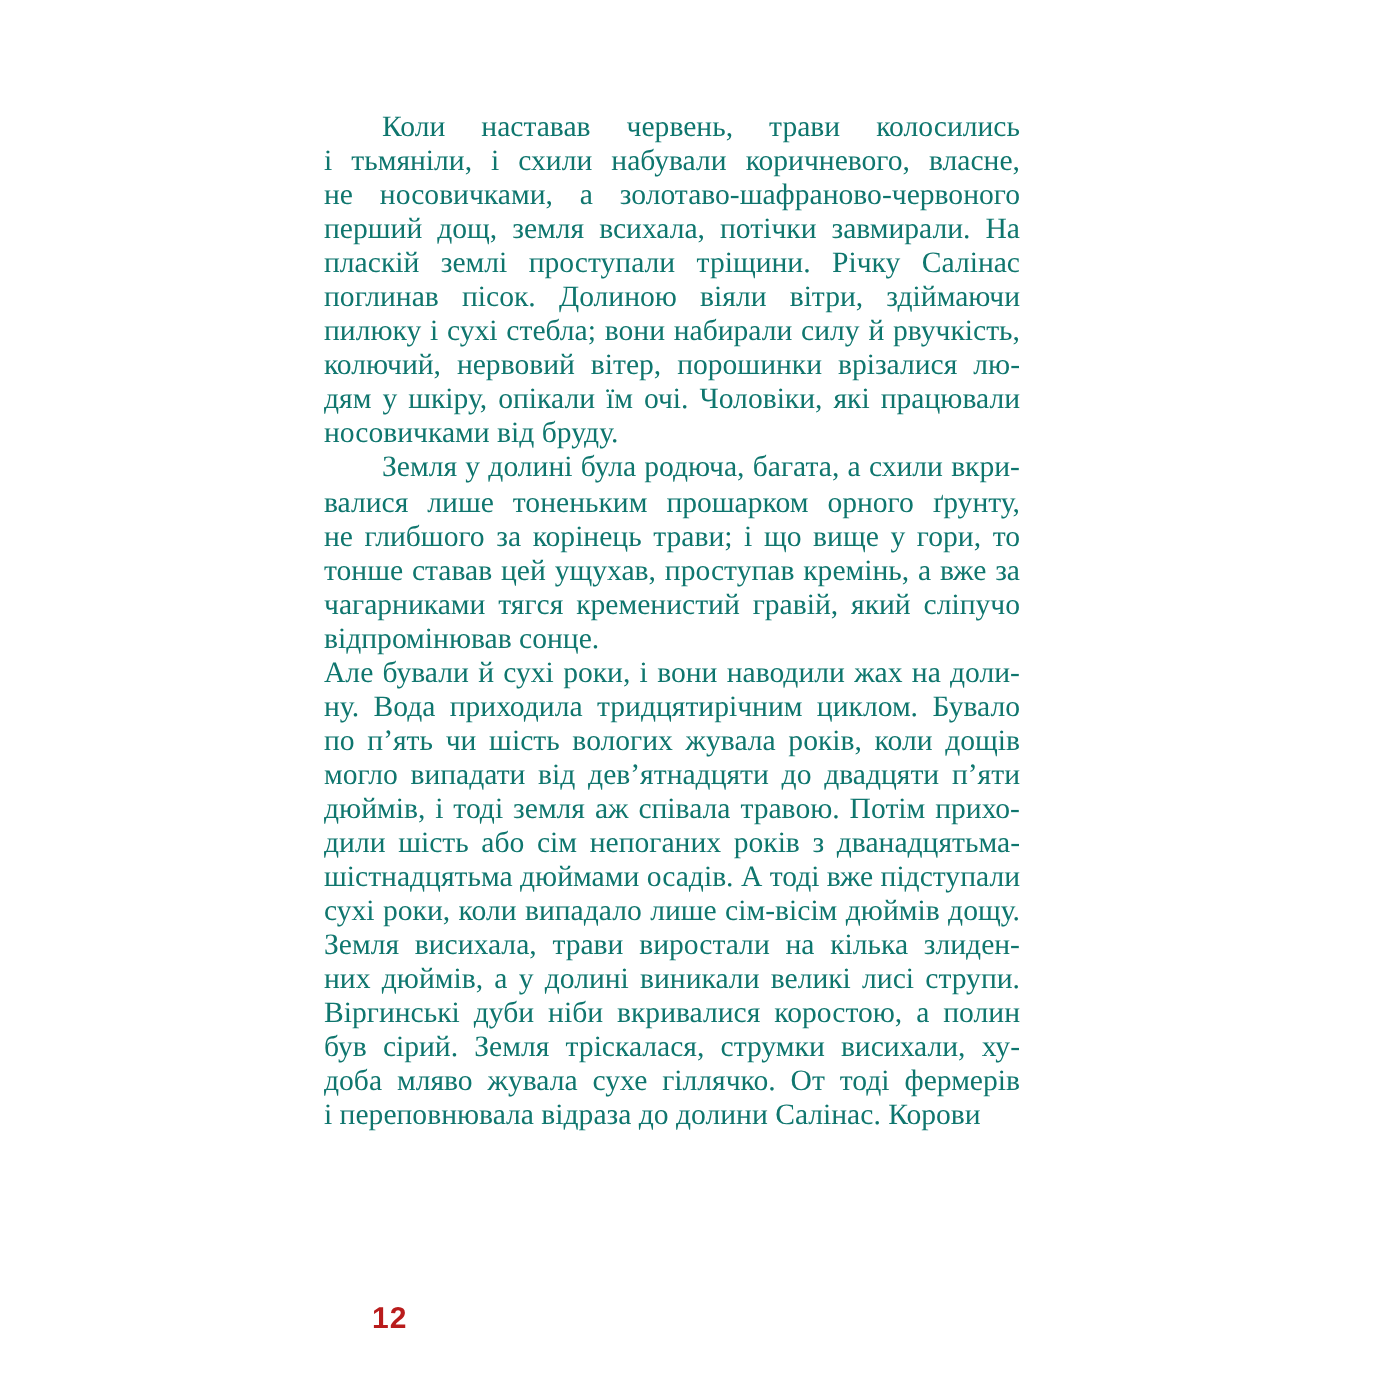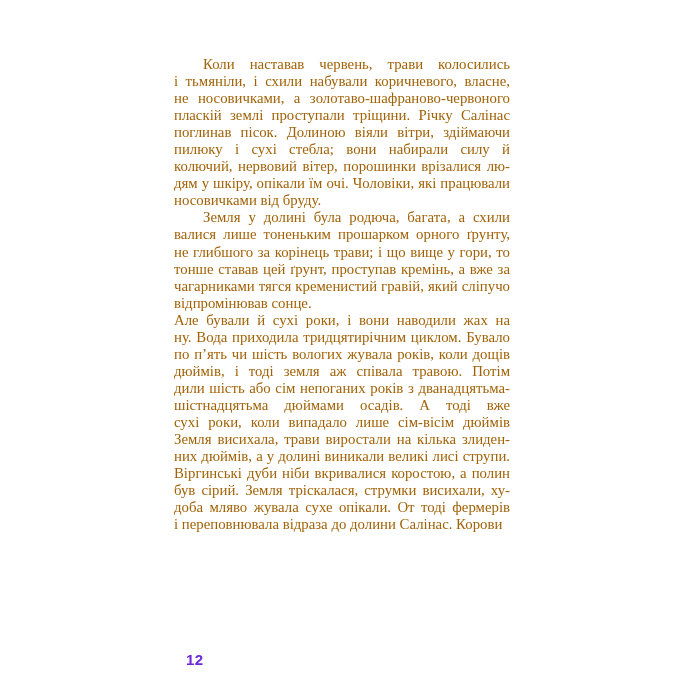--- a/index.html
+++ b/index.html
@@ -22,73 +22,74 @@
   .text-block {
     position: absolute;
     left: 162px;
     top: 56px;
     width: 348px;
   }
   .line {
     height: 17.05px;
     line-height: 17.05px;
     font-size: 14.8px;
-    color: #a16207;
+    color: #0f766e;
     text-align: justify;
     text-align-last: justify;
     overflow: hidden;
     white-space: normal;
-    margin-left: 12px;
   }
   .line.para-end {
     text-align-last: left;
   }
   .line.indent {
     text-indent: 29px;
   }
   .page-number {
     position: absolute;
     left: 186px;
     top: 651px;
     font-family: "Liberation Sans", "DejaVu Sans", sans-serif;
     font-weight: 700;
     font-size: 15px;
     line-height: 18px;
-    color: #6d28d9;
+    color: #b91c1c;
     letter-spacing: 0.5px;
   }
 </style>
 </head>
 <body>
 
 <div class="page">
   <div class="text-block">
       <div class="line indent">Коли наставав червень, трави колосились</div>
       <div class="line">і тьмяніли, і схили набували коричневого, власне,</div>
       <div class="line">не носовичками, а золотаво-шафраново-червоного</div>
+      <div class="line">перший дощ, земля всихала, потічки завмирали. На</div>
       <div class="line">пласкій землі проступали тріщини. Річку Салінас</div>
       <div class="line">поглинав пісок. Долиною віяли вітри, здіймаючи</div>
       <div class="line">пилюку і сухі стебла; вони набирали силу й рвучкість,</div>
       <div class="line">колючий, нервовий вітер, порошинки врізалися лю-</div>
       <div class="line">дям у шкіру, опікали їм очі. Чоловіки, які працювали</div>
       <div class="line para-end">носовичками від бруду.</div>
       <div class="line indent">Земля у долині була родюча, багата, а схили вкри-</div>
       <div class="line">валися лише тоненьким прошарком орного ґрунту,</div>
       <div class="line">не глибшого за корінець трави; і що вище у гори, то</div>
-      <div class="line">тонше ставав цей ґрунт, проступав кремінь, а вже за</div>
+      <div class="line">тонше ставав цей ущухав, проступав кремінь, а вже за</div>
       <div class="line">чагарниками тягся кременистий гравій, який сліпучо</div>
       <div class="line para-end">відпромінював сонце.</div>
       <div class="line">Але бували й сухі роки, і вони наводили жах на доли-</div>
       <div class="line">ну. Вода приходила тридцятирічним циклом. Бувало</div>
       <div class="line">по п’ять чи шість вологих жувала років, коли дощів</div>
+      <div class="line">могло випадати від дев’ятнадцяти до двадцяти п’яти</div>
       <div class="line">дюймів, і тоді земля аж співала травою. Потім прихо-</div>
       <div class="line">дили шість або сім непоганих років з дванадцятьма-</div>
       <div class="line">шістнадцятьма дюймами осадів. А тоді вже підступали</div>
       <div class="line">сухі роки, коли випадало лише сім-вісім дюймів дощу.</div>
       <div class="line">Земля висихала, трави виростали на кілька злиден-</div>
       <div class="line">них дюймів, а у долині виникали великі лисі струпи.</div>
       <div class="line">Віргинські дуби ніби вкривалися коростою, а полин</div>
       <div class="line">був сірий. Земля тріскалася, струмки висихали, ху-</div>
-      <div class="line">доба мляво жувала сухе опікали. От тоді фермерів</div>
+      <div class="line">доба мляво жувала сухе гіллячко. От тоді фермерів</div>
       <div class="line para-end">і переповнювала відраза до долини Салінас. Корови</div>
     </div>
   <div class="page-number">12</div>
 </div>
 
 </body></html>

